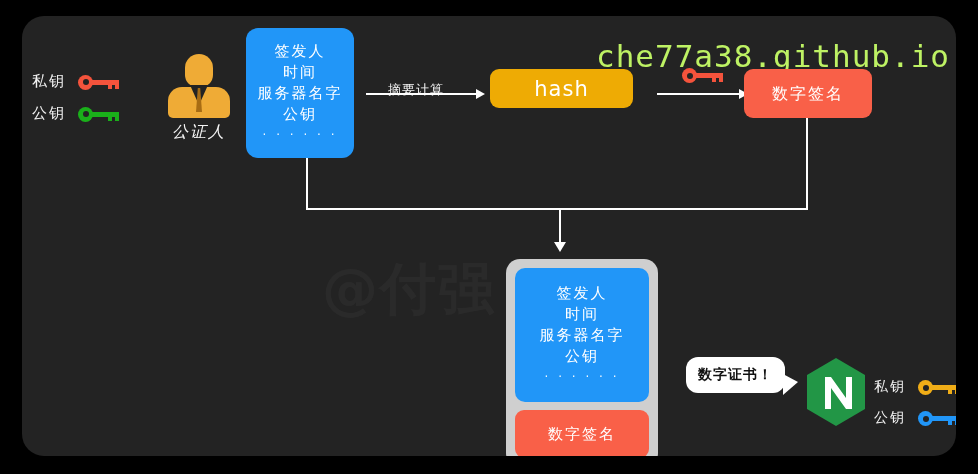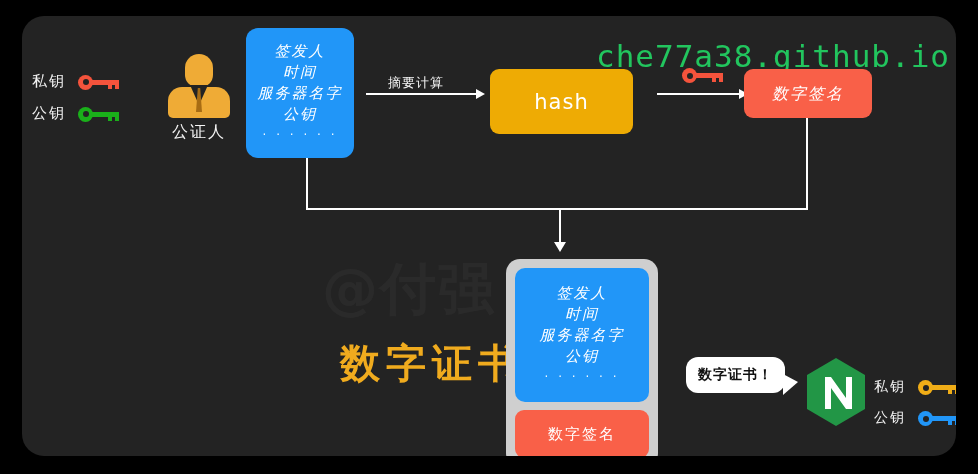--- a/index.html
+++ b/index.html
@@ -23,21 +23,21 @@
     overflow:hidden;
   }
 
   
   .domain-wm {
     position:absolute;
     right:6px; top:22px;
     font-family:"DejaVu Sans Mono","Liberation Mono",monospace;
     font-size:31px;
     letter-spacing:1px;
-    color:#22c55e;
+    color:#bef264;
     white-space:nowrap;
     text-align:right;
   }
   .ghost-wm {
     position:absolute;
     left:300px; top:236px;
     font-size:56px;
     font-weight:bold;
     color:rgba(255,255,255,0.035);
     white-space:nowrap;
@@ -74,21 +74,21 @@
   .key .kt1 {
     position:absolute; left:30px; top:5px;
     width:4px; height:9px; background:currentColor;
   }
   .key .kt2 {
     position:absolute; left:37px; top:5px;
     width:4px; height:9px; background:currentColor;
   }
 
   
-  .notary { position:absolute; left:141px; top:38px; width:72px; }
+  .notary { position:absolute; left:141px; top:38px; width:72px;font-style:italic; }
   .notary-ico { position:relative; width:72px; height:64px; }
   .notary-head {
     position:absolute; left:22px; top:0;
     width:28px; height:33px;
     border-radius:14px 14px 12px 12px;
     background:#efab36;
   }
   .notary-body {
     position:absolute; left:5px; top:33px;
     width:62px; height:31px;
@@ -121,21 +121,21 @@
   .box {
     position:absolute;
     display:flex; flex-direction:column;
     align-items:center; justify-content:center;
     color:#fff;
     text-align:center;
   }
   .box-blue   { background:#2196f8; border-radius:12px; }
   .box-orange { background:#eeab04; border-radius:9px; }
   .box-red    { background:#f96048; border-radius:9px; }
-  .cn-line { font-size:15px; line-height:21px; letter-spacing:2px;font-style:italic; }
+  .cn-line { font-size:15px; line-height:21px; letter-spacing:2px; }
   .dots { font-size:12px; letter-spacing:3px; line-height:20px; opacity:.95; }
 
   
   .hline { position:absolute; background:#fff; height:2px; }
   .vline { position:absolute; background:#fff; width:2px; }
   .arrowhead-r {
     position:absolute;
     width:0; height:0;
     border-top:5px solid transparent;
     border-bottom:5px solid transparent;
@@ -267,25 +267,25 @@
     </div>
 
     <div class="box box-blue" style="left:224px; top:12px; width:108px; height:130px;">
       <div class="cn-line">签发人</div>
       <div class="cn-line">时间</div>
       <div class="cn-line">服务器名字</div>
       <div class="cn-line">公钥</div>
       <div class="dots">· · · · · ·</div>
     </div>
 
-    <div class="arrow-label" style="left:366px; top:58px;">摘要计算</div>
+    <div class="arrow-label" style="left:366px; top:65px;">摘要计算</div>
     <div class="hline" style="left:344px; top:77px; width:110px;"></div>
     <div class="arrowhead-r" style="left:454px; top:73px;"></div>
 
-    <div class="box box-orange" style="left:468px; top:53px; width:143px; height:65px;">
+    <div class="box box-orange" style="left:468px; top:53px; width:143px; height:39px;">
       <div style="font-size:21px;letter-spacing:1px;">hash</div>
     </div>
 
     <div class="hline" style="left:635px; top:77px; width:82px;"></div>
     <div class="arrowhead-r" style="left:717px; top:73px;"></div>
     <span class="key" style="position:absolute; left:648px; top:52px; color:#f4533c;">
       <span class="kh"></span>
         <span class="kb"></span>
         <span class="kt1"></span>
         <span class="kt2"></span>
@@ -297,21 +297,20 @@
 
     <div class="vline" style="left:284px; top:142px; height:51px;"></div>
 
     <div class="vline" style="left:784px; top:102px; height:91px;"></div>
 
     <div class="hline" style="left:284px; top:192px; width:502px;"></div>
 
     <div class="vline" style="left:537px; top:192px; height:36px;"></div>
     <div class="arrowhead-d" style="left:532px; top:226px;"></div>
 
-    <div class="cert-title">数字证书</div>
 
     <div id="cert">
       <div class="cert-body">
         <div class="cn-line">签发人</div>
         <div class="cn-line">时间</div>
         <div class="cn-line">服务器名字</div>
         <div class="cn-line">公钥</div>
         <div class="dots">· · · · · ·</div>
       </div>
       <div class="cert-sig">数字签名</div>

